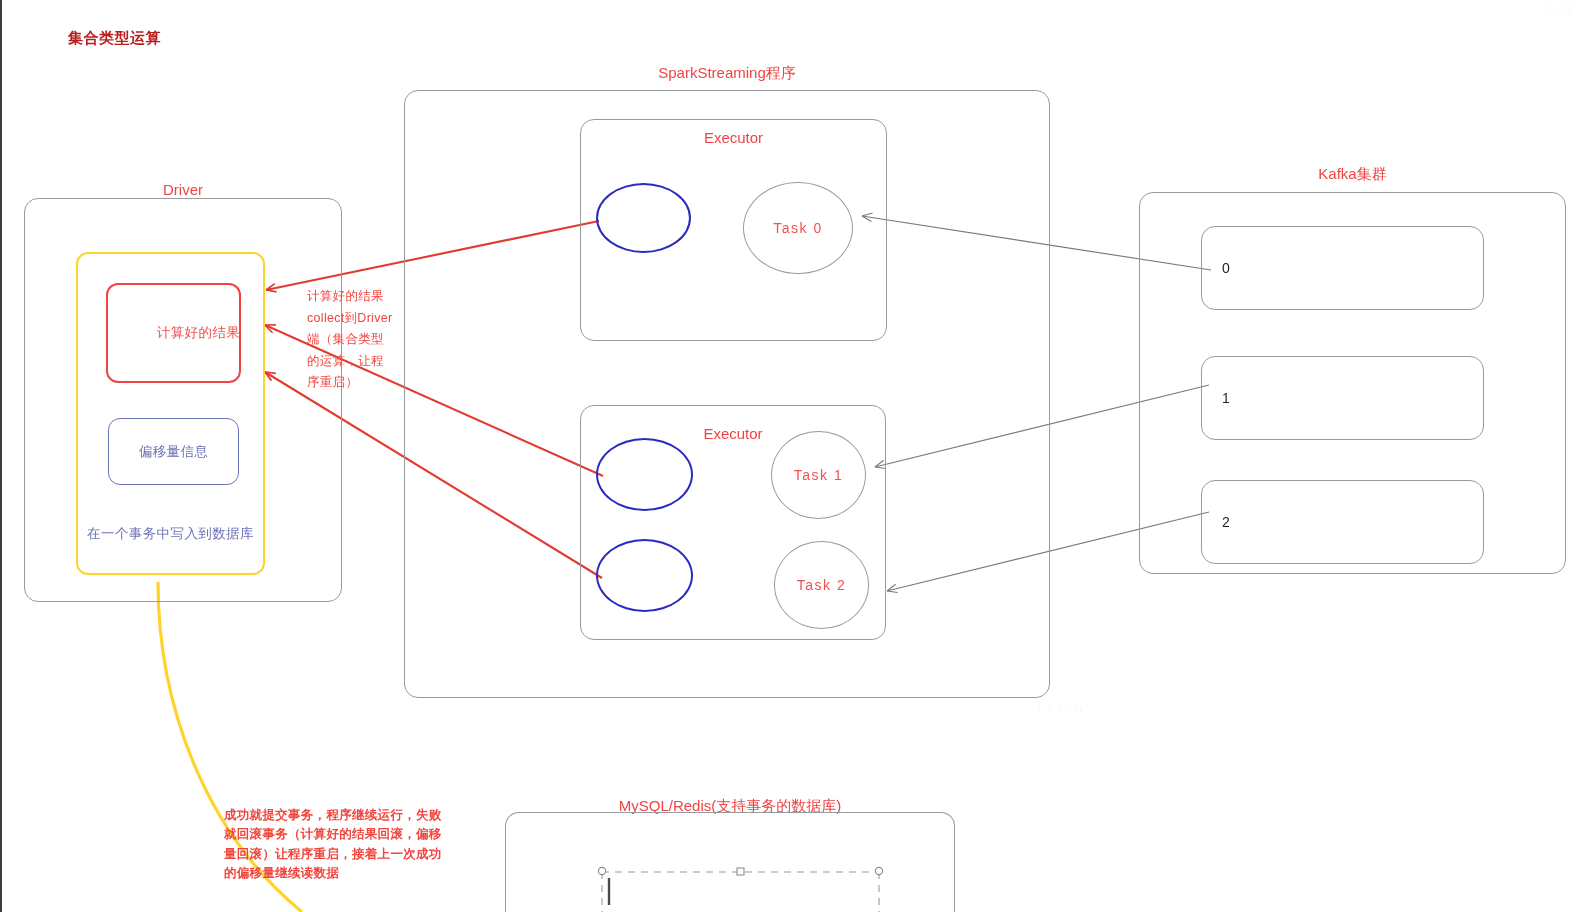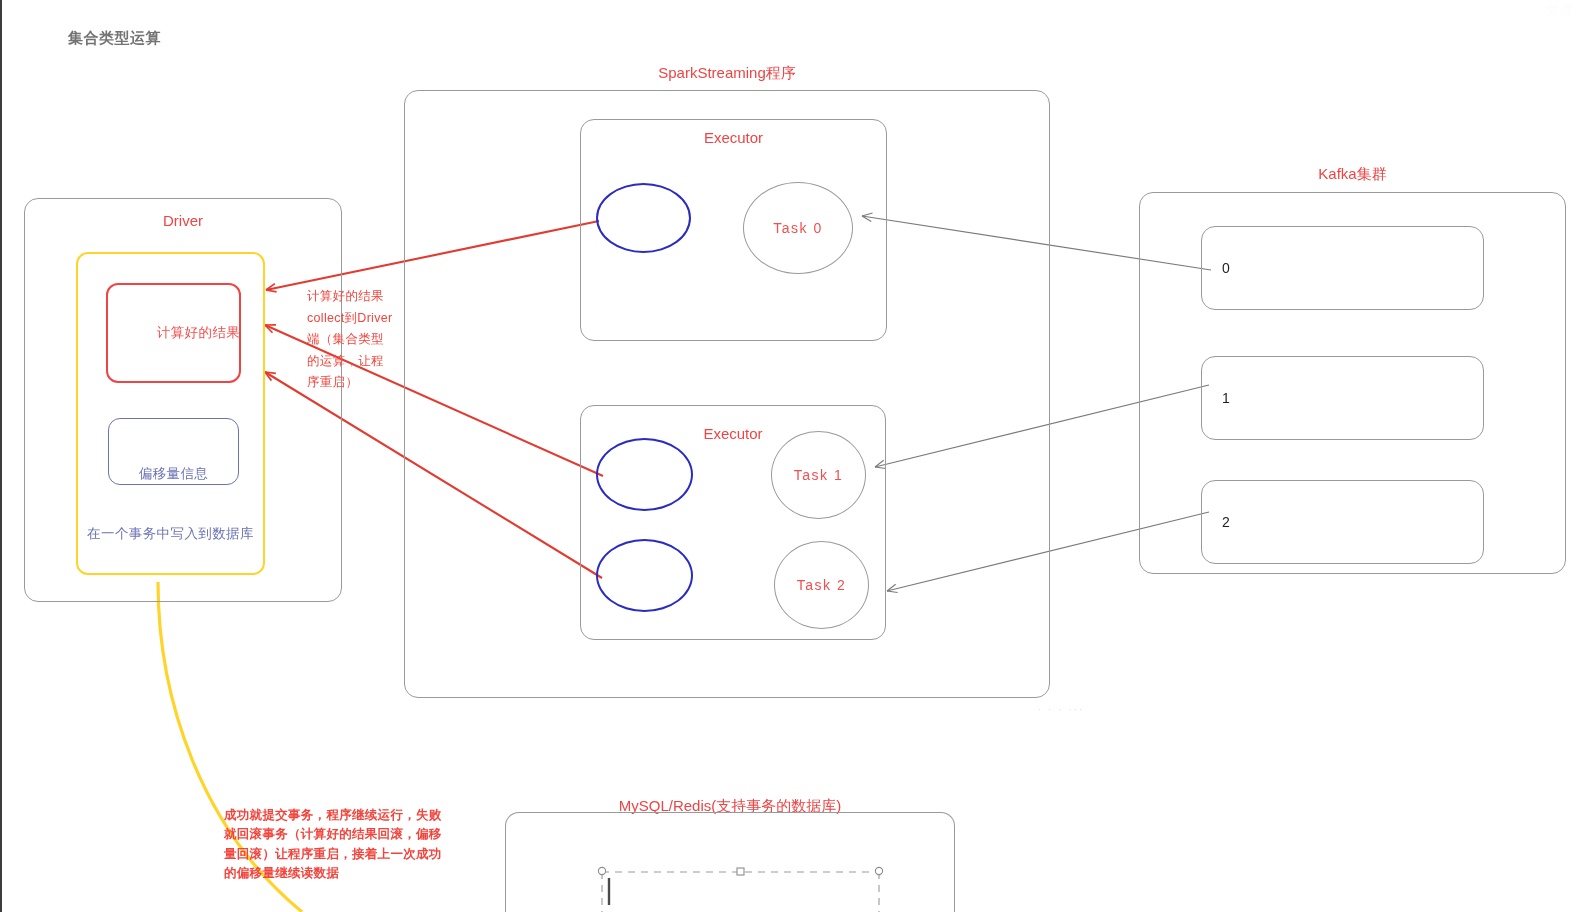--- a/index.html
+++ b/index.html
@@ -24,62 +24,62 @@
     width: 1579px;
     height: 912px;
     pointer-events: none;
   }
   .page-title {
     position: absolute;
     left: 66px;
     top: 29px;
     font-size: 15px;
     font-weight: bold;
-    color: #737373;
+    color: #b91c1c;
     letter-spacing: 0.5px;
   }
   
   .box-label {
     position: absolute;
     font-size: 15px;
     color: #ef4444;
     text-align: center;
     white-space: nowrap;
   }
   .rbox {
     position: absolute;
     box-sizing: border-box;
     border: 1.4px solid #9a9a9a;
     border-radius: 14px;
     background: transparent;
   }
   
   #driver-box { left: 22px; top: 198px; width: 318px; height: 404px; }
-  #driver-label { left: 22px; top: 181px; width: 318px; margin-top: 31px; }
+  #driver-label { left: 22px; top: 181px; width: 318px; }
   #driver-inner-yellow {
     left: 74px; top: 252px; width: 189px; height: 323px;
     border: 2.6px solid #ffd42a; border-radius: 12px;
   }
   #result-box {
     left: 104px; top: 283px; width: 135px; height: 100px;
     border: 2.2px solid #ef4444; border-radius: 12px;
   }
   #offset-box {
     left: 106px; top: 418px; width: 131px; height: 67px;
     border: 1.8px solid #6b72b5; border-radius: 12px;
   }
   .box-center-text {
     position: absolute;
     display: flex; align-items: center; justify-content: center;
     box-sizing: border-box;
     font-size: 13.5px;
     letter-spacing: 0.4px;
   }
   #result-text { left: 104px; top: 283px; width: 146px; height: 100px; color: #f05050; padding-left: 39px; }
-  #offset-text { left: 106px; top: 418px; width: 131px; height: 67px; color: #6b72b5; margin-top: 22px; }
+  #offset-text { left: 106px; top: 418px; width: 131px; height: 67px; color: #6b72b5; }
   #txn-note {
     position: absolute;
     left: 74px; top: 525px; width: 189px;
     text-align: center;
     font-size: 13.5px;
     color: #6b72b5;
     letter-spacing: 0.4px;
   }
   
   #spark-box { left: 402px; top: 90px; width: 646px; height: 608px; }

